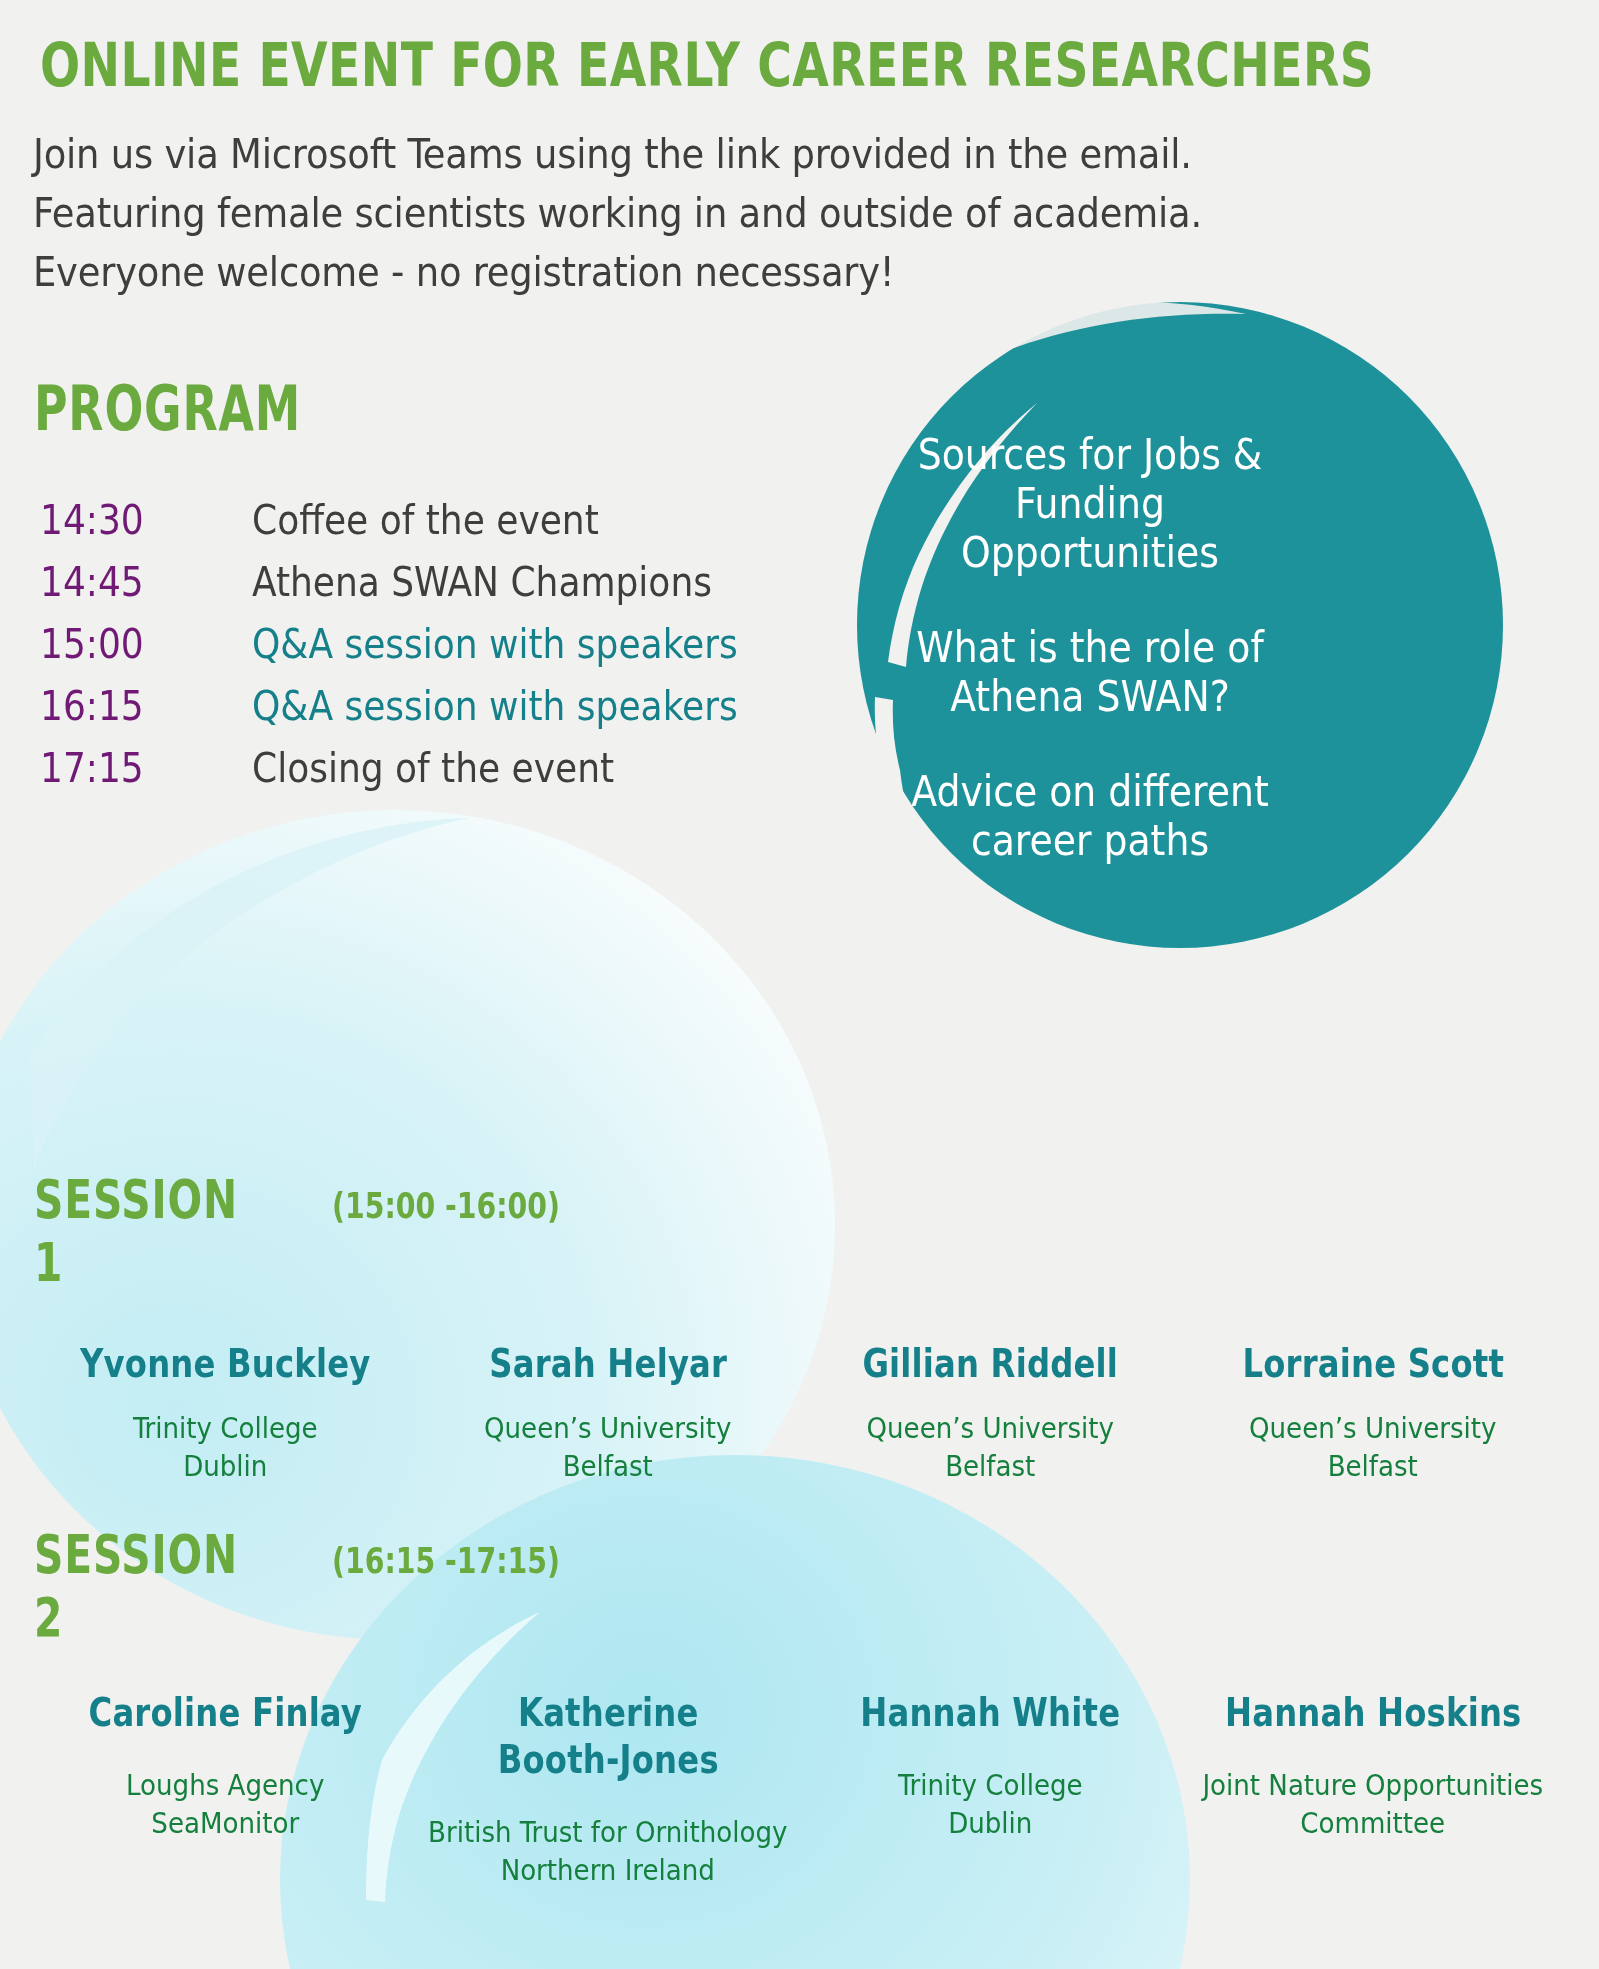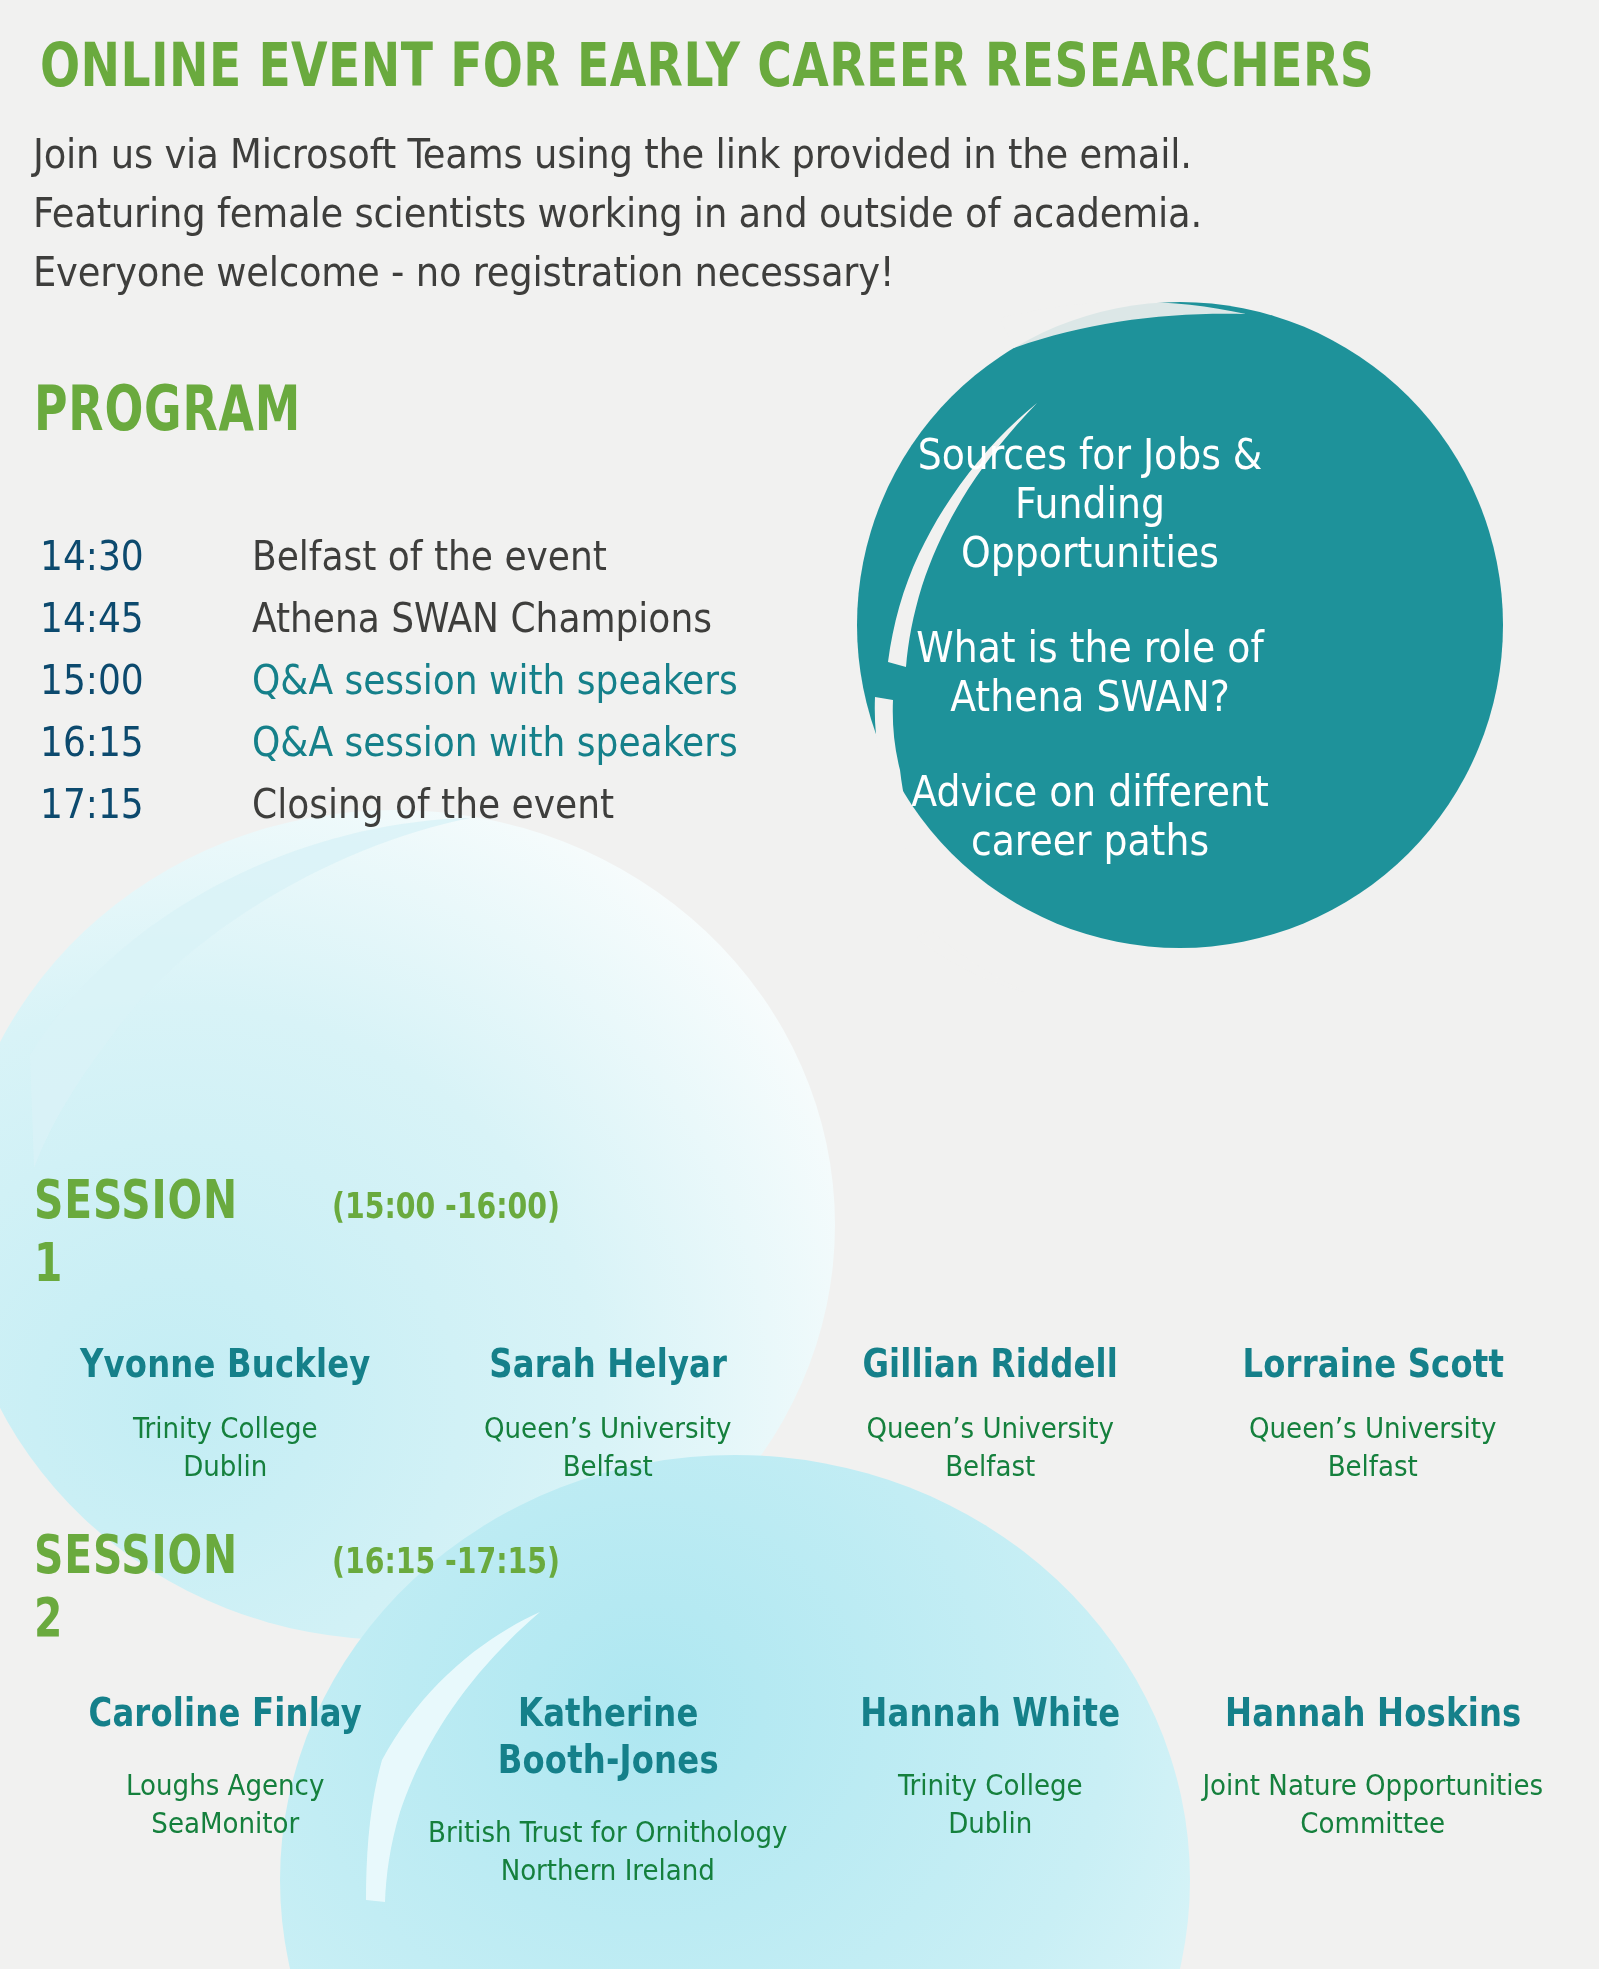--- a/index.html
+++ b/index.html
@@ -85,25 +85,24 @@
   }
   .sched-row {
     display: flex;
     align-items: baseline;
     height: 62px;
   }
   .sched-time {
     width: 212px;
     flex: none;
     font-size: 40px;
-    color: #0c4a6e;
+    color: #701a75;
     font-family: "DejaVu Sans Condensed", "Liberation Sans Narrow", "Liberation Sans", sans-serif;
     font-weight: 300;
     letter-spacing: 0px;
-    margin-top: 36px;
   }
   .sched-item {
     font-size: 40px;
     color: #3e3e3c;
     font-family: "DejaVu Sans Condensed", "Liberation Sans Narrow", "Liberation Sans", sans-serif;
     font-weight: 300;
     white-space: nowrap;
   }
   .sched-item.accent { color: #15808a; }
 
@@ -236,21 +235,21 @@
     <div>Join us via Microsoft Teams using the link provided in the email.</div>
     <div>Featuring female scientists working in and outside of academia.</div>
     <div>Everyone welcome - no registration necessary!</div>
   </div>
 
   <div class="program-heading">PROGRAM</div>
 
   <div class="schedule">
     <div class="sched-row">
       <span class="sched-time">14:30</span>
-      <span class="sched-item">Belfast of the event</span>
+      <span class="sched-item">Coffee of the event</span>
     </div>
     <div class="sched-row">
       <span class="sched-time">14:45</span>
       <span class="sched-item">Athena SWAN Champions</span>
     </div>
     <div class="sched-row">
       <span class="sched-time">15:00</span>
       <span class="sched-item accent">Q&amp;A session with speakers</span>
     </div>
     <div class="sched-row">

